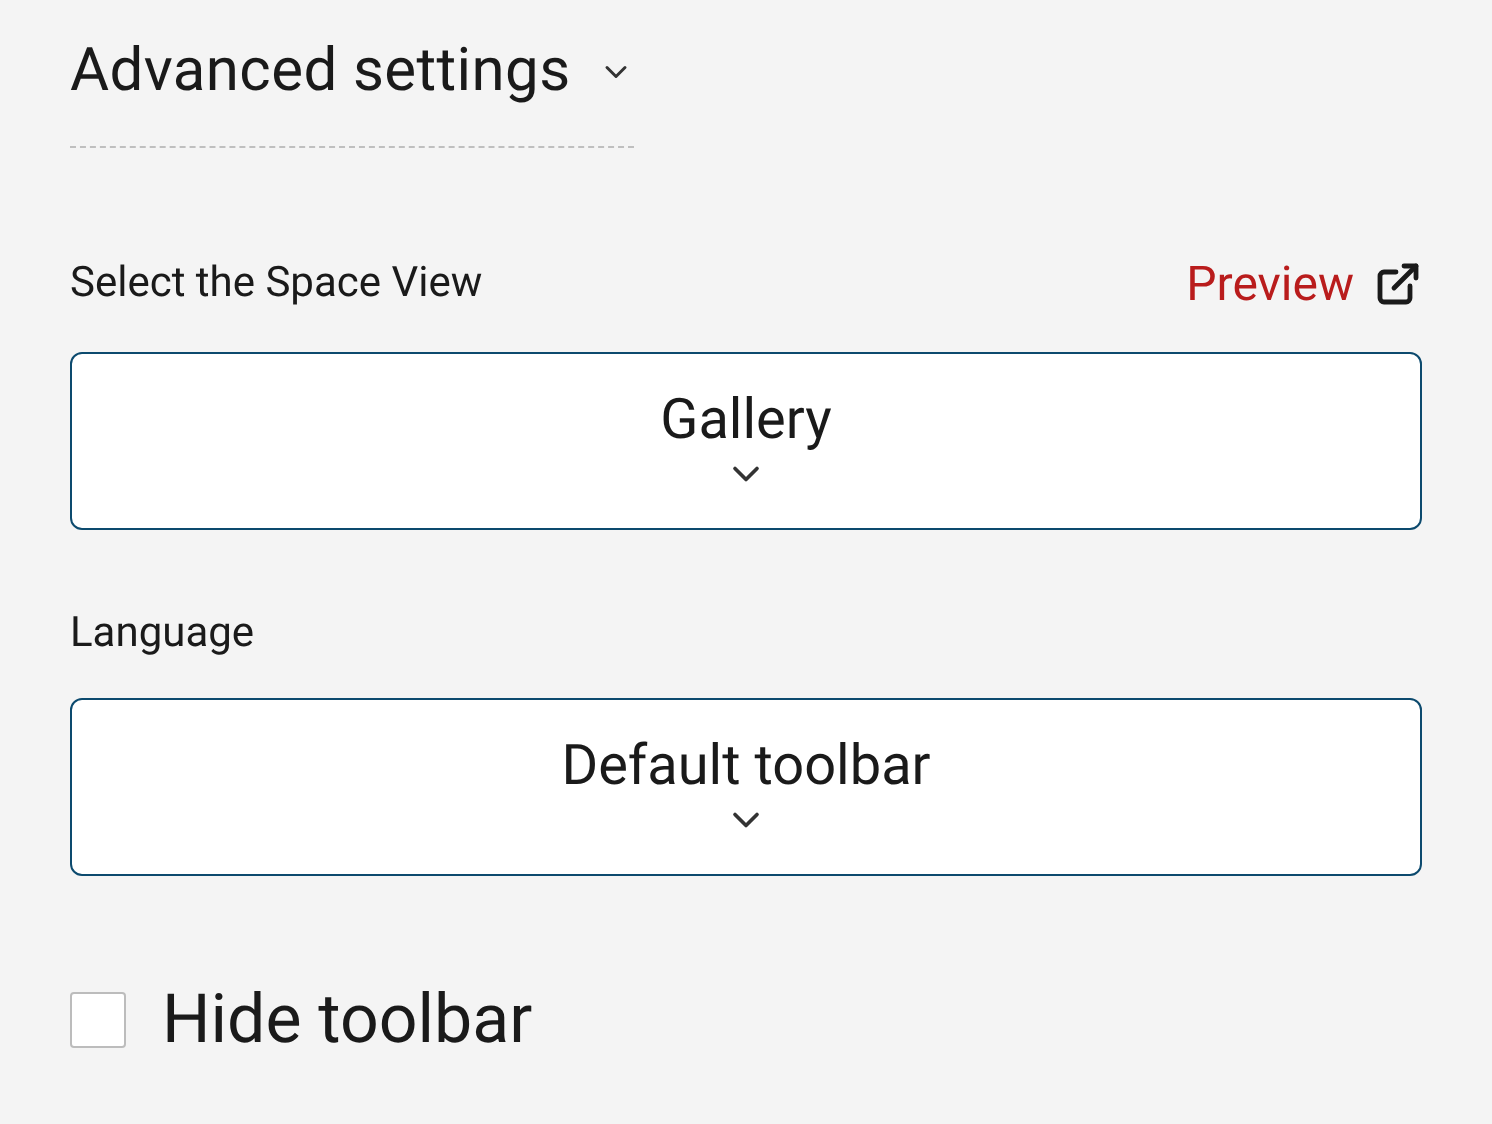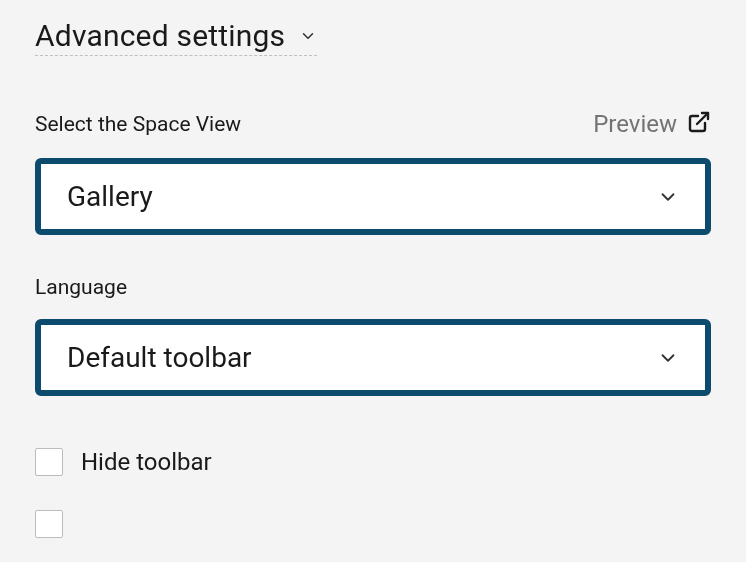--- a/index.html
+++ b/index.html
@@ -13,21 +13,21 @@
       background: #f4f4f4;
       font-family: -apple-system, BlinkMacSystemFont, "Segoe UI", Roboto, sans-serif;
       color: #1a1a1a;
       padding: 18px 35px;
     }
     .adv-header {
       display: inline-flex;
       align-items: center;
       gap: 14px;
       border-bottom: 1px dashed #bfbfbf;
-      padding-bottom: 2px;
+      padding-bottom: 20px;
       cursor: pointer;
     }
     .adv-header .title {
       font-size: 30px;
       font-weight: 400;
       letter-spacing: 0.2px;
     }
     .chevron-down-icon svg {
       width: 18px;
       height: 18px;
@@ -44,39 +44,41 @@
       justify-content: space-between;
       align-items: center;
       margin-bottom: 20px;
     }
     .section-label {
       font-size: 21px;
       font-weight: 400;
     }
     .preview-link {
       display: inline-flex;
+      align-items: center;
       gap: 10px;
       font-size: 24px;
-      color: #737373;
+      color: #b91c1c;
       cursor: pointer;
     }
     .external-icon svg {
       width: 24px;
       height: 24px;
       display: block;
     }
     .select-box {
       background: #fff;
-      border: 6px solid #0c4a6e;
+      border: 1px solid #0c4a6e;
       border-radius: 6px;
       padding: 16px 26px;
       display: flex;
       justify-content: space-between;
       align-items: center;
       cursor: pointer;
+      flex-direction: column;
     }
     .select-value {
       font-size: 28px;
       font-weight: 400;
     }
     .select-chevron svg {
       width: 22px;
       height: 22px;
       display: block;
     }
@@ -92,21 +94,21 @@
     }
     .checkbox {
       width: 28px;
       height: 28px;
       border: 1px solid #bcbcbc;
       background: #fff;
       border-radius: 2px;
       flex-shrink: 0;
     }
     .checkbox-label {
-      font-size: 24px;
+      font-size: 34px;
       font-weight: 400;
     }
   </style>
 </head>
 <body>
 
 
 
 <div class="adv-header">
   <span class="title">Advanced settings</span>

